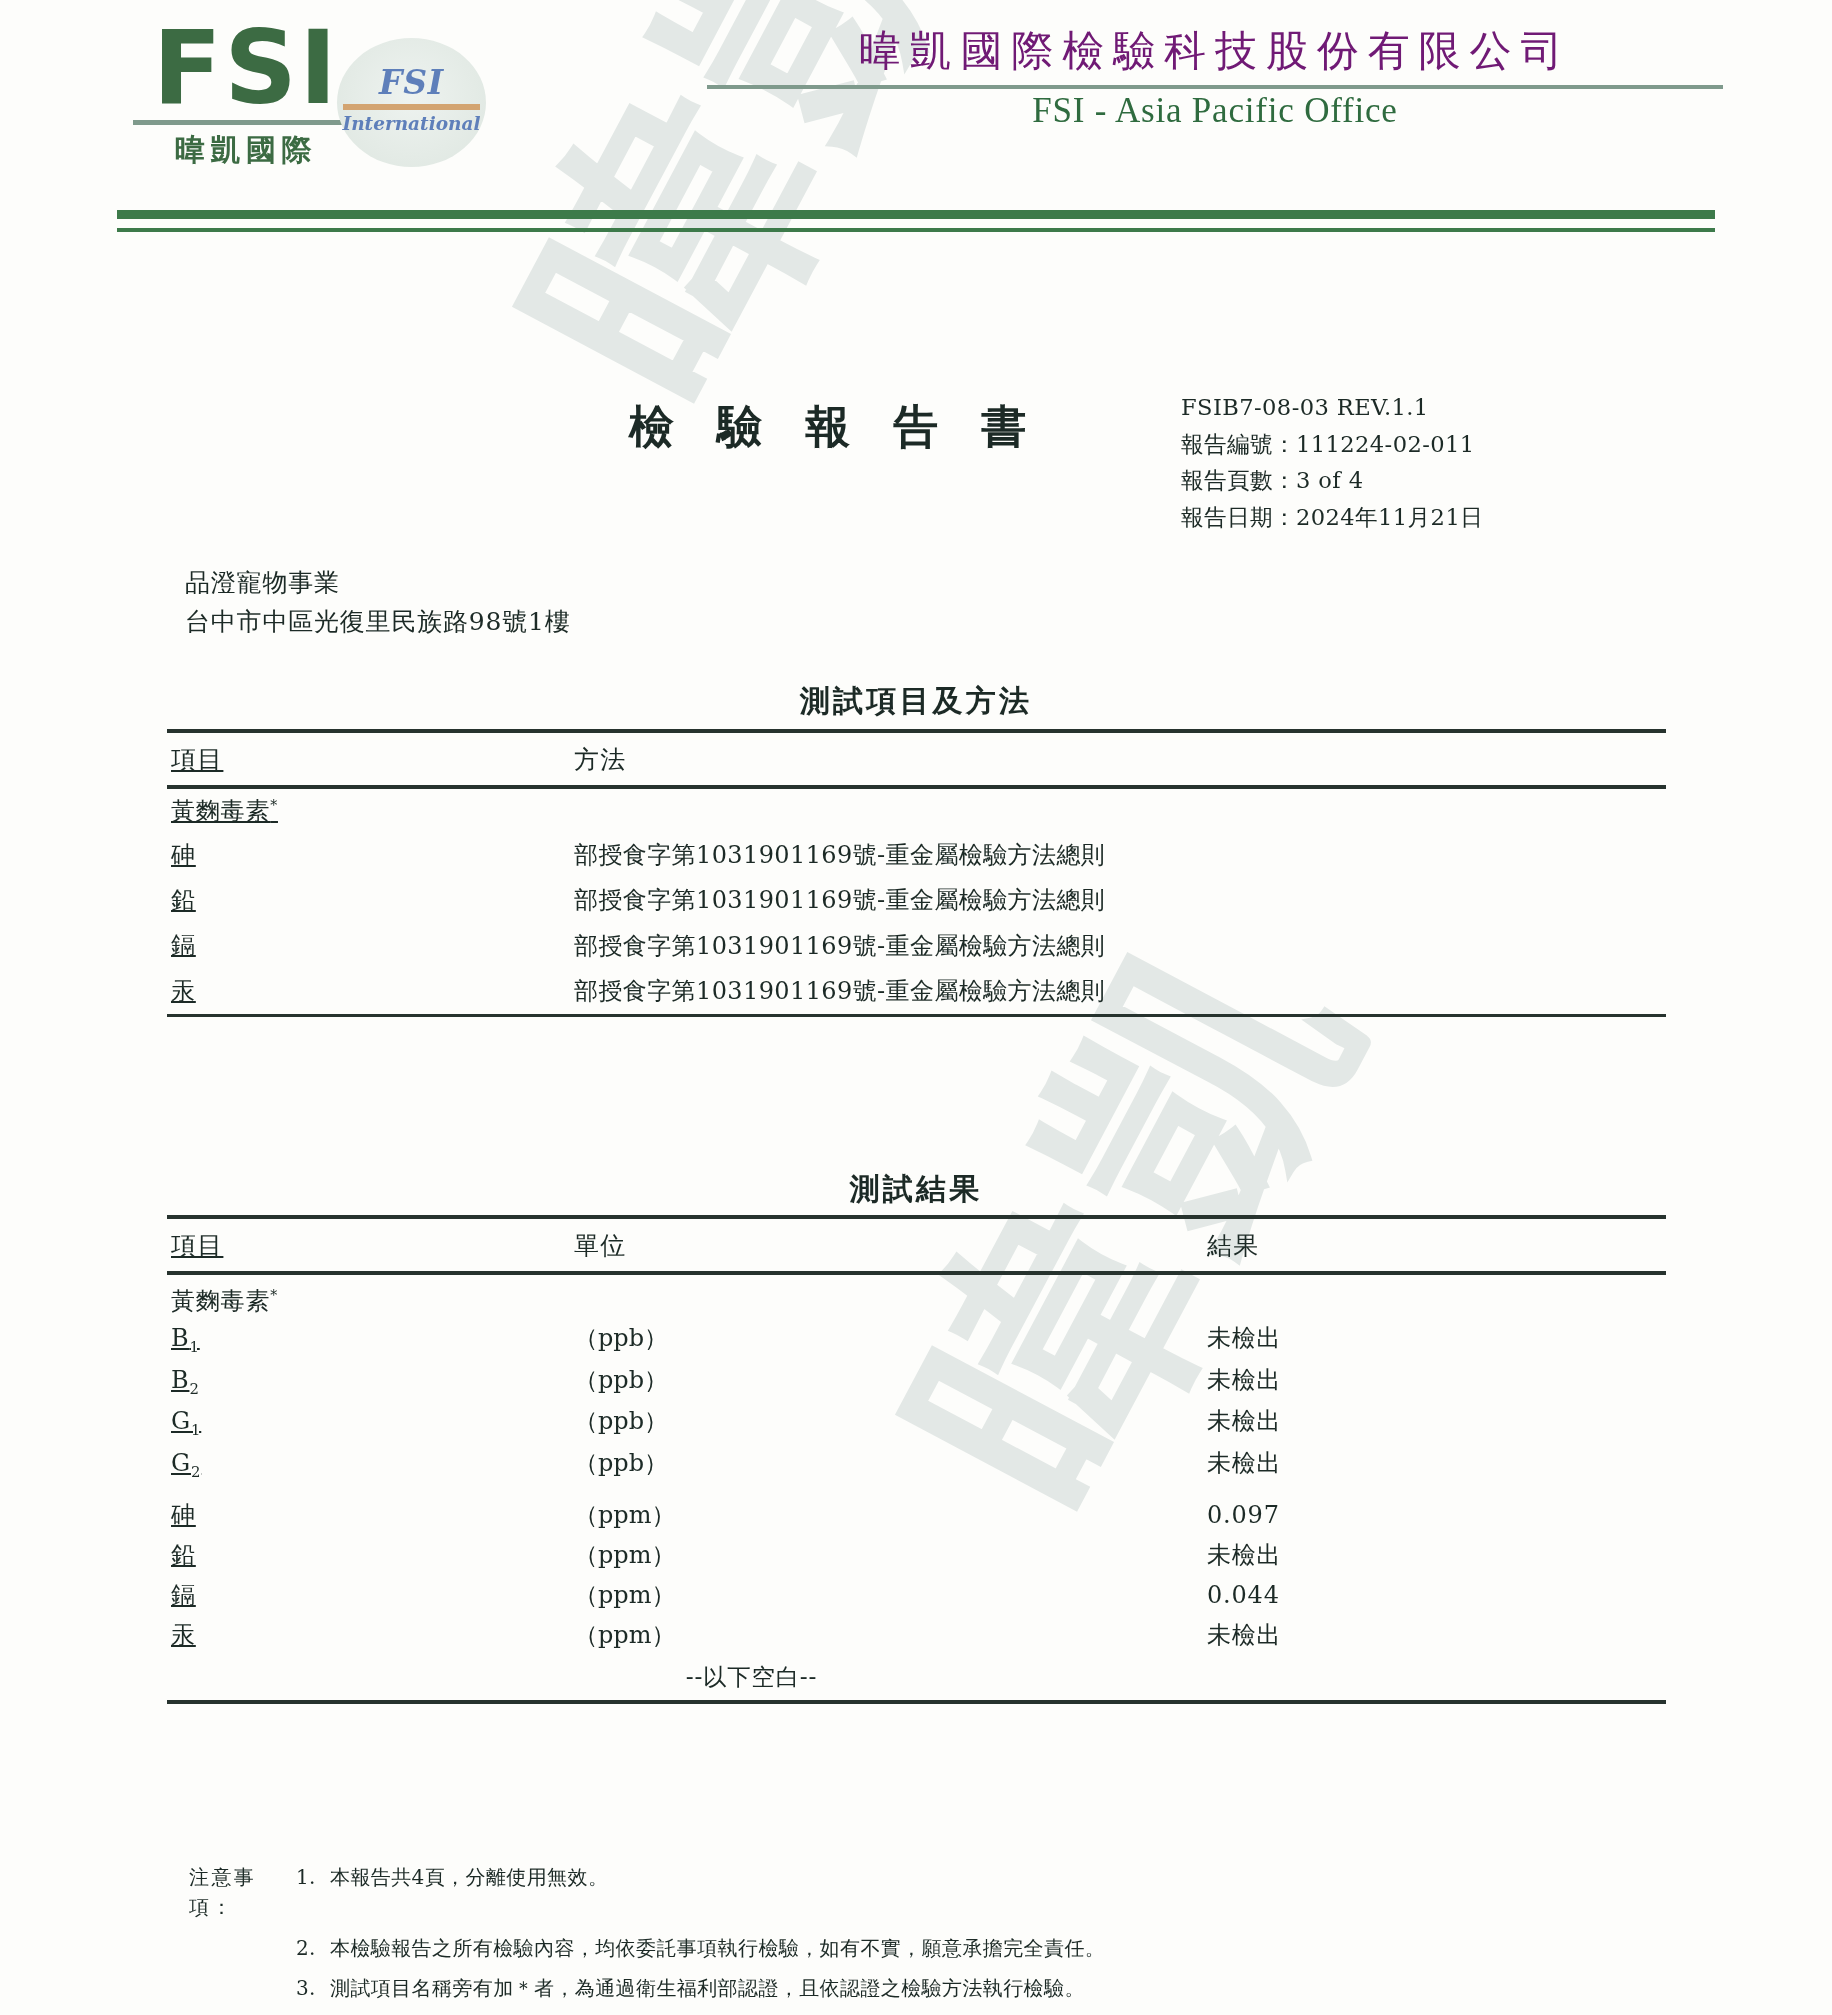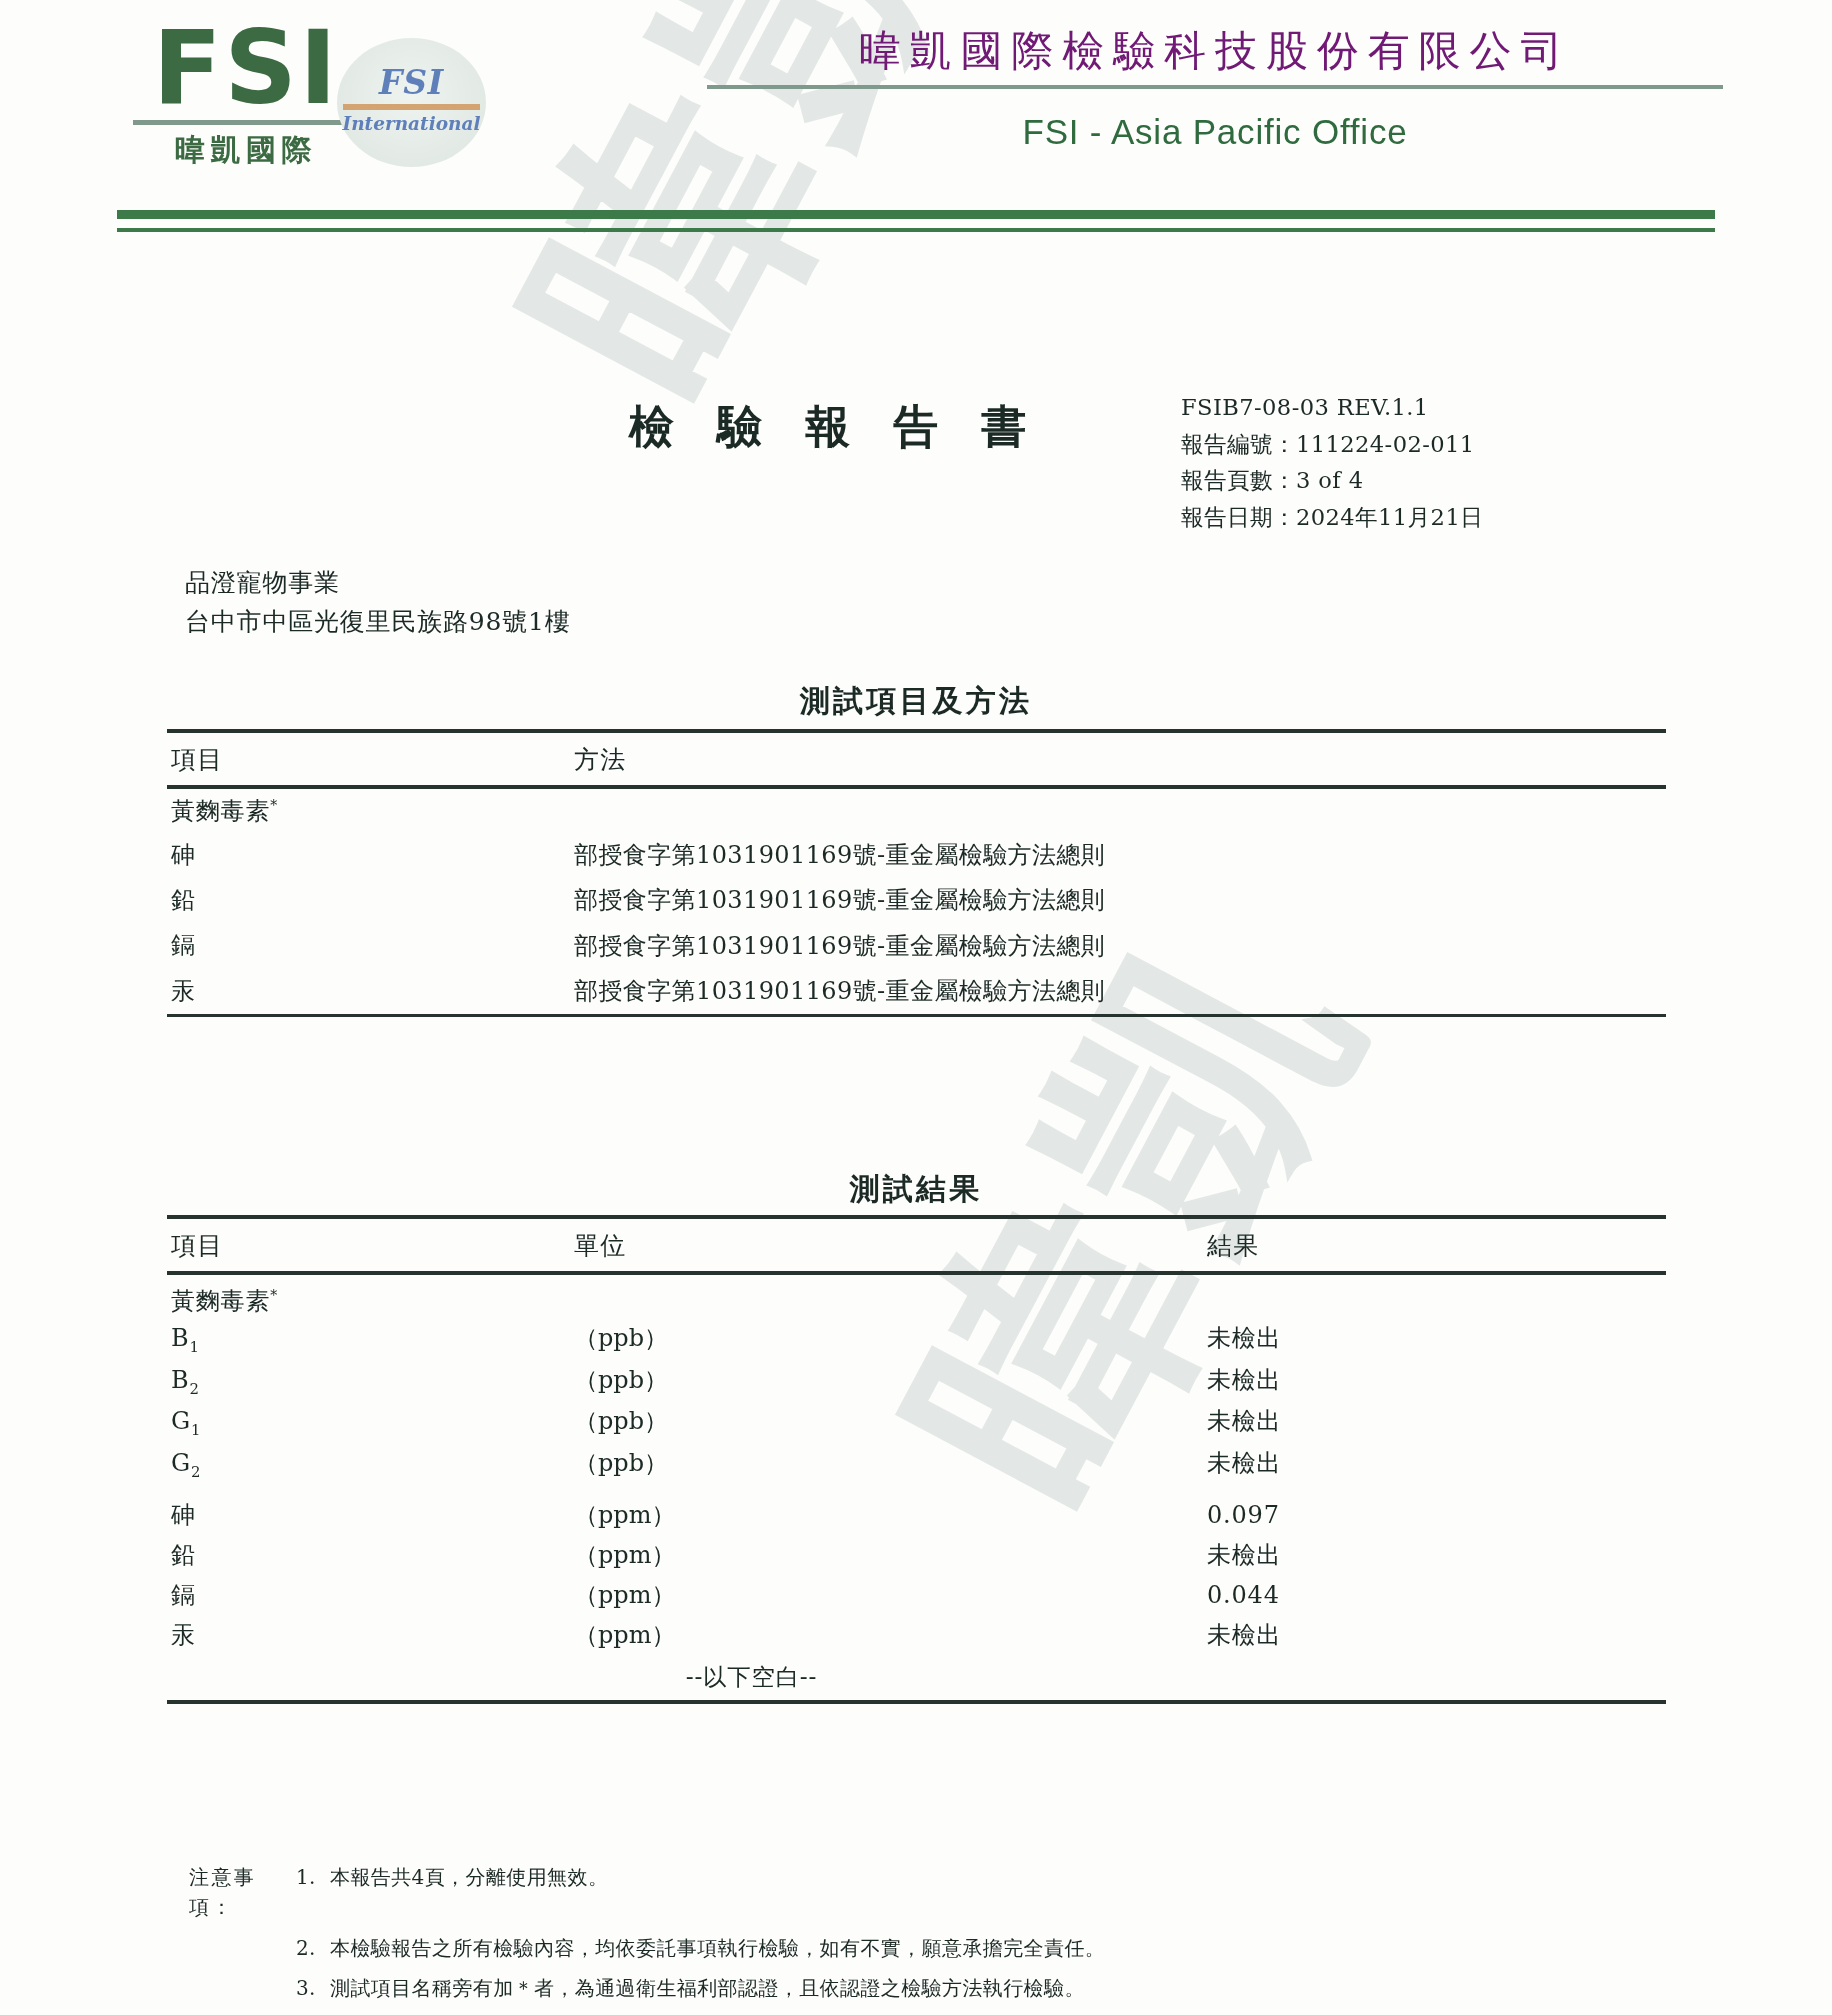--- a/index.html
+++ b/index.html
@@ -134,25 +134,25 @@
     font-family: "DejaVu Serif", "Liberation Serif", serif;
     white-space: nowrap;
     text-align: center;
   }
   .co-rule {
     height: 4.4px;
     background: #7f9a8c;
     margin-top: 5.6px;
   }
   .co-en {
-    margin-top: 23px;
+    margin-top: 2px;
     font-size: 35px;
     color: #2f6b3f;
     text-align: center;
-    font-family: Liberation Sans, sans-serif;
+    font-family: Liberation Serif, serif;
     letter-spacing: 0.8px;
   }
 
   .band-1 {
     position: absolute;
     left: 117px; right: 117px;
     top: 210px;
     height: 8.9px;
     background: #3d7a4a;
   }
@@ -227,21 +227,21 @@
   .tbl.results { top: 1215px; }
 
   .hline-thick { height: 3.6px; background: #27332e; }
 
   .hdr-row {
     display: flex;
     padding: 10.5px 0 8.9px 0;
     font-size: 25px;
     letter-spacing: 1.2px;
   }
-  .c-item   { width: 403px; padding-left: 4px; }
+  .c-item   { width: 403px; padding-left: 4px; text-decoration: underline; }
   .c-method { flex: 1; }
   .c-unit   { width: 613px; }
   .c-result { flex: 1; text-align: left; padding-left: 20px;}
 
   .m-row {
     display: flex;
     align-items: flex-start;
     padding: 5.6px 0 5.6px 0;
     font-size: 24px;
   }

